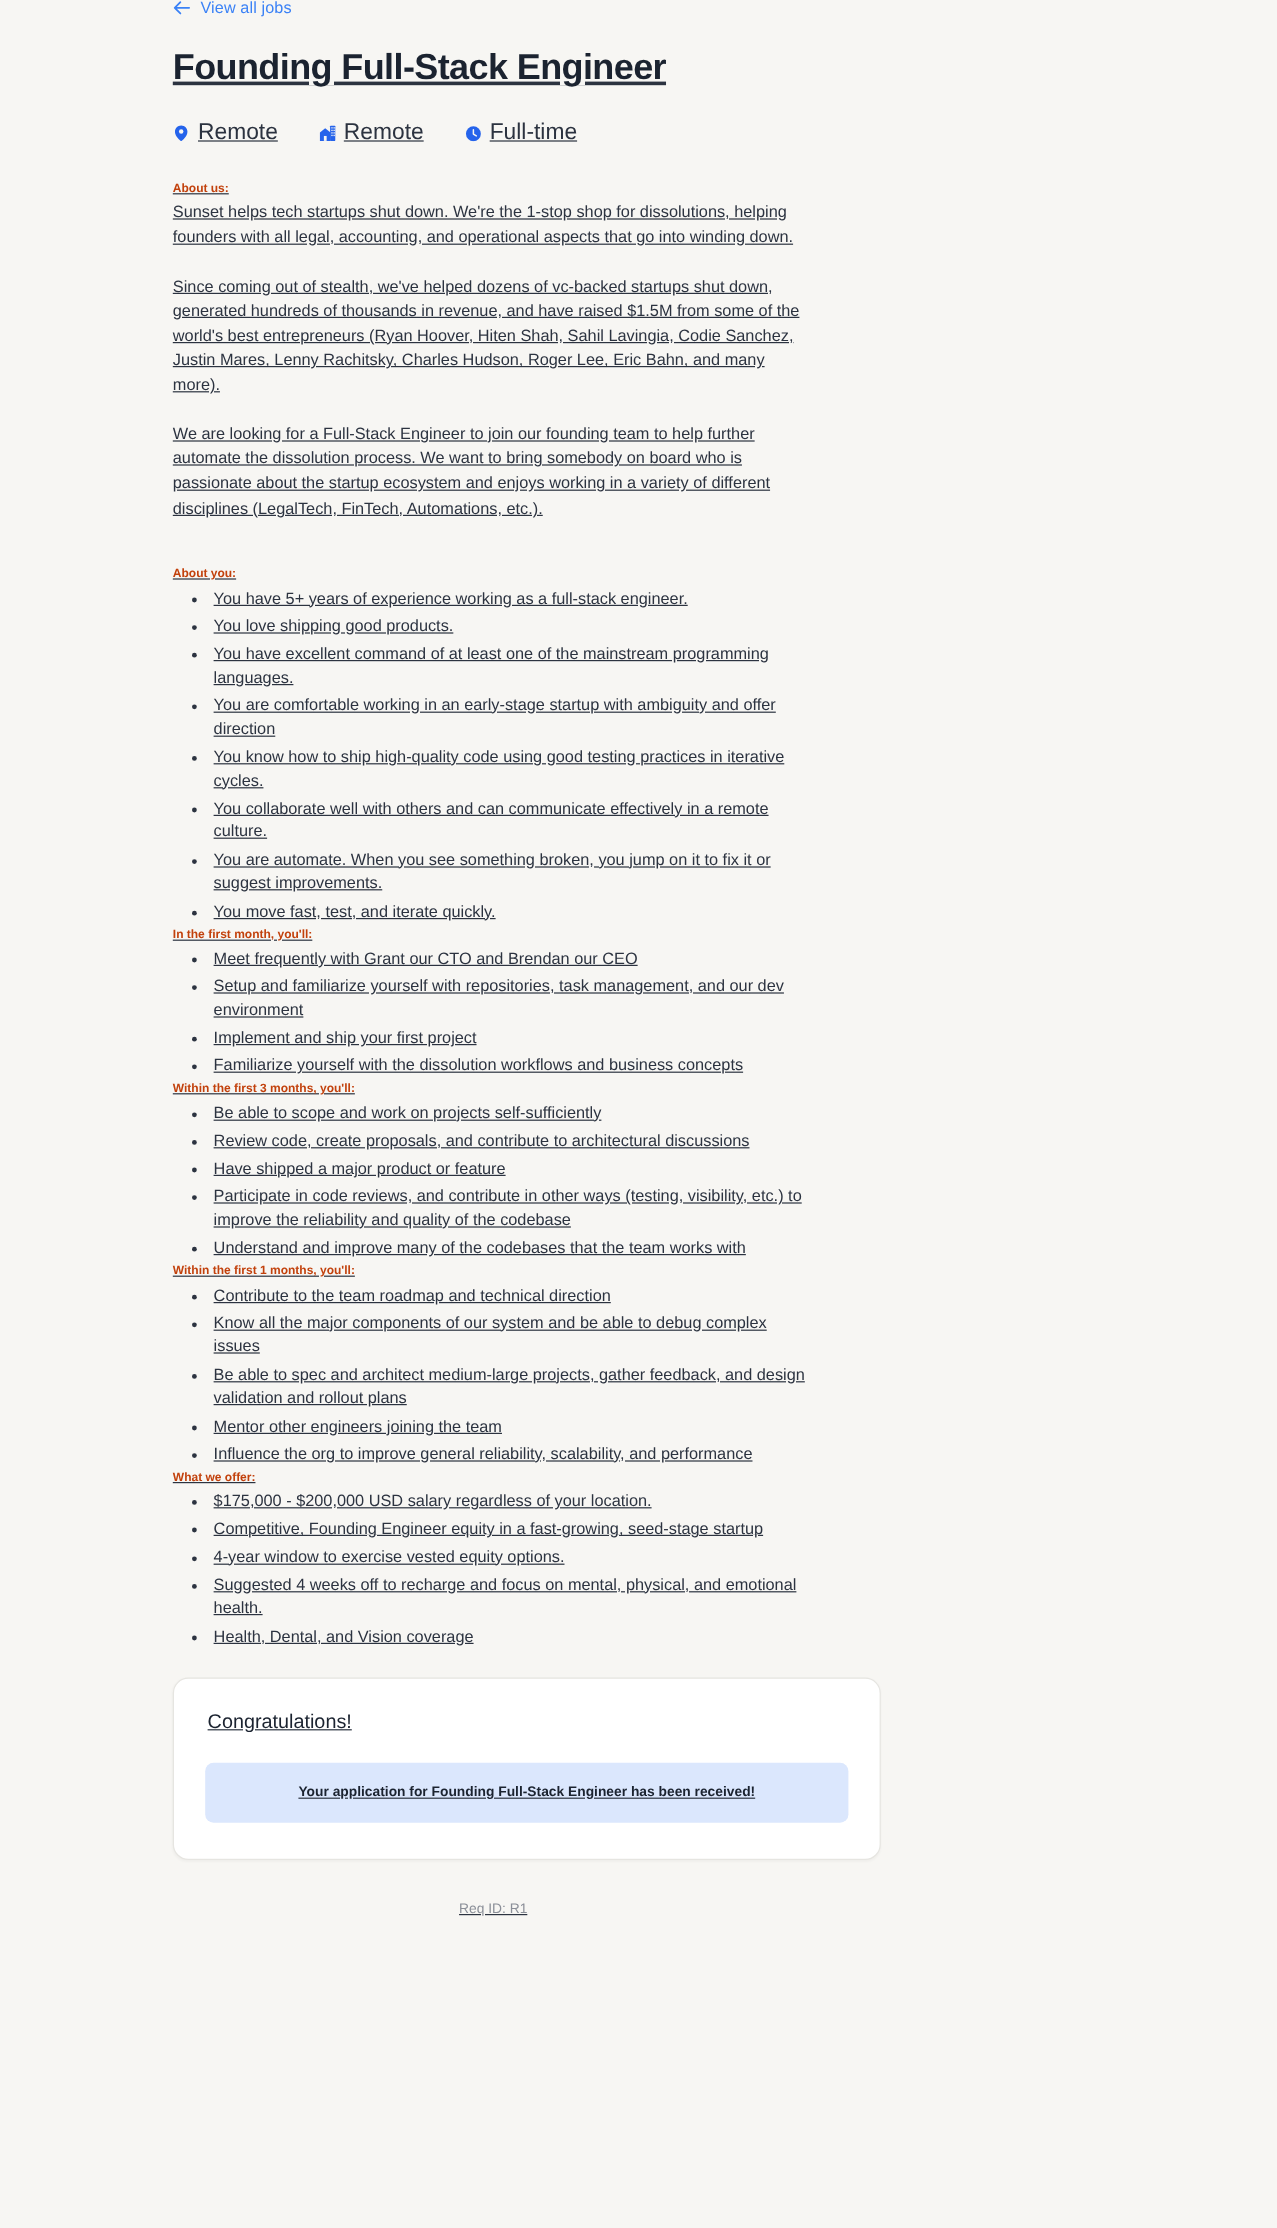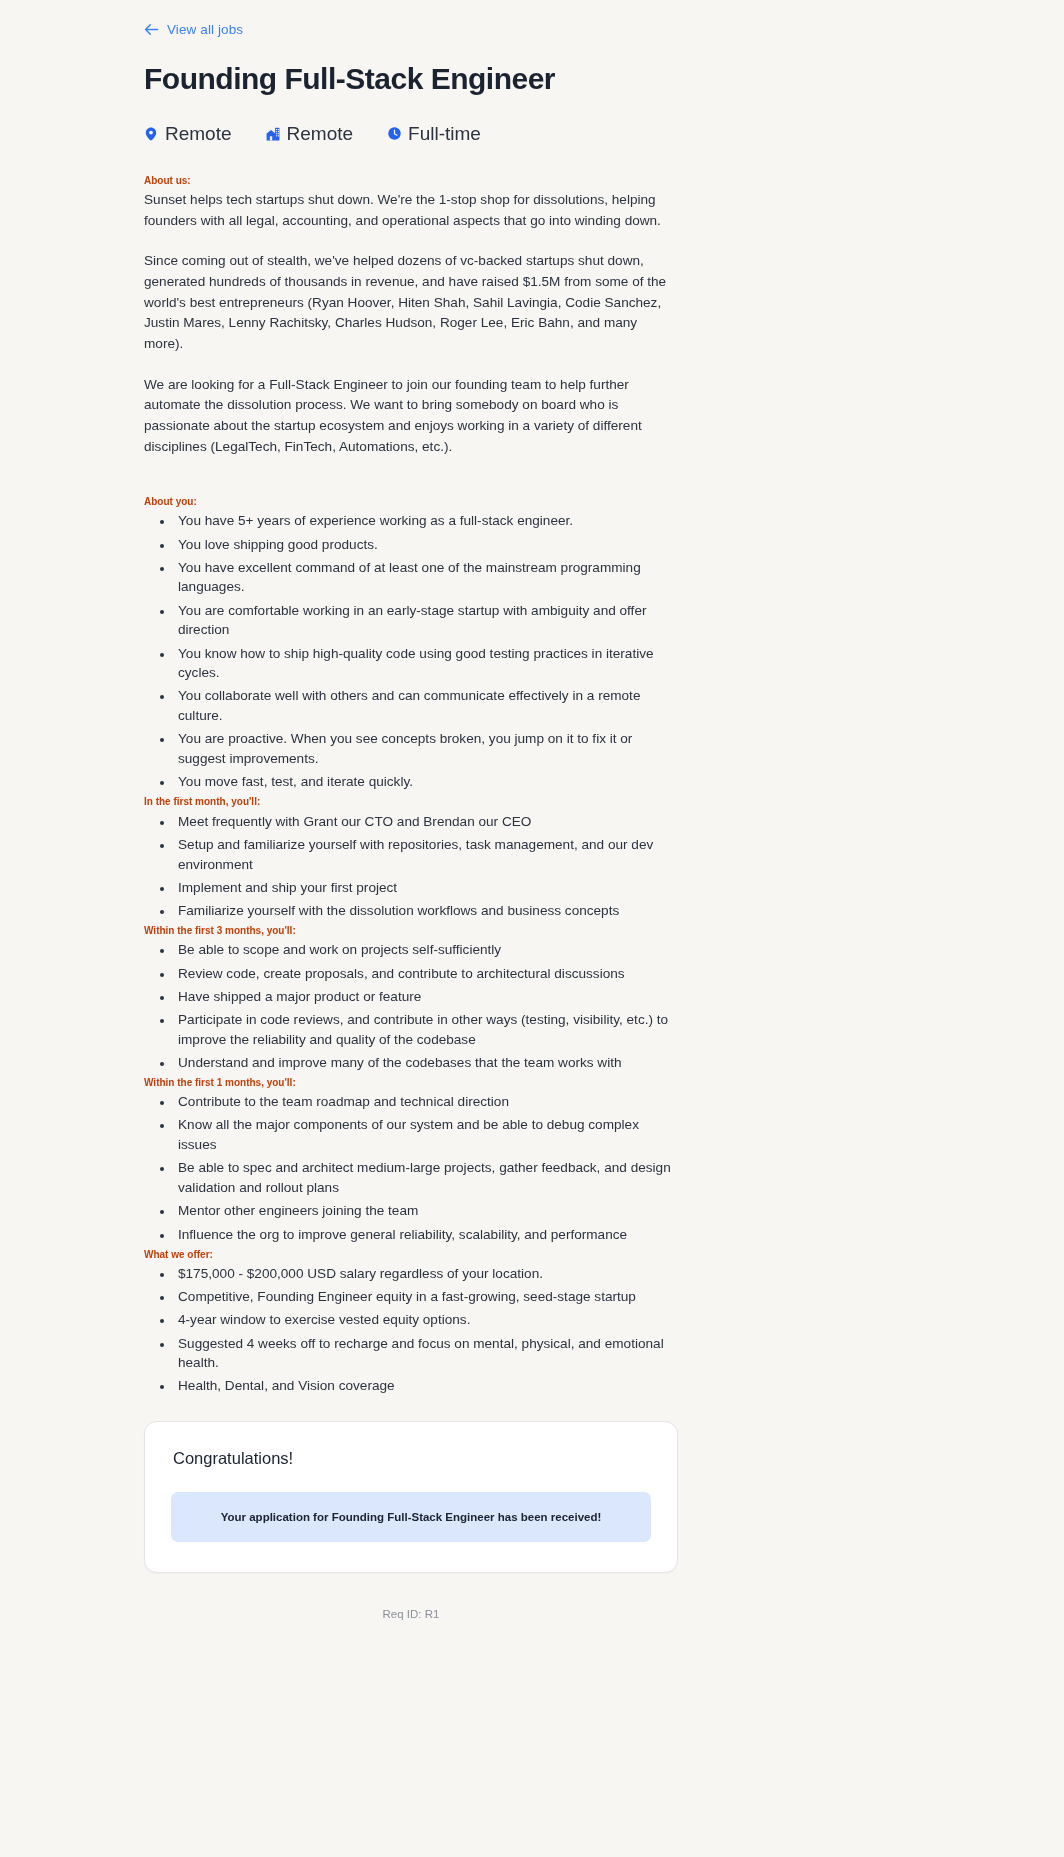--- a/index.html
+++ b/index.html
@@ -19,23 +19,23 @@
   .page {
     width: 1064px;
     min-height: 1857px;
     background: #f7f6f3;
     position: relative;
   }
 
   .content {
     width: 534px;
     margin: 0 auto;
-    padding-top: 22px;
     
     margin-left: 144px;
+    text-decoration: underline;
   }
 
   
   .back-link {
     display: inline-flex;
     align-items: center;
     gap: 8px;
     color: #3b82f6;
     font-size: 13.5px;
     text-decoration: none;
@@ -119,21 +119,21 @@
     padding-left: 4px;
   }
   ul.bullets li::marker { color: #2c3340; font-size: 12px; }
 
   .block { margin-bottom: 0; }
   .block .section-head { margin-top: 0; }
 
   
   .congrats-card {
     margin-top: 25px;
-    width: 534px;
+    width: 590px;
     background: #ffffff;
     border: 1px solid #e6e5e1;
     border-radius: 13px;
     padding: 26px 26px 30px 26px;
     box-shadow: 0 1px 2px rgba(16,24,40,0.03);
   }
   .congrats-title {
     font-size: 16.5px;
     color: #1b2330;
     margin: 0 0 22px 2px;
@@ -234,21 +234,21 @@
     
     <section class="block">
       <div class="section-head">About you:</div>
       <ul class="bullets">
         <li>You have 5+ years of experience working as a full-stack engineer.</li>
         <li>You love shipping good products.</li>
         <li>You have excellent command of at least one of the mainstream programming languages.</li>
         <li>You are comfortable working in an early-stage startup with ambiguity and offer direction</li>
         <li>You know how to ship high-quality code using good testing practices in iterative cycles.</li>
         <li>You collaborate well with others and can communicate effectively in a remote culture.</li>
-        <li>You are proactive. When you see concepts broken, you jump on it to fix it or suggest improvements.</li>
+        <li>You are automate. When you see something broken, you jump on it to fix it or suggest improvements.</li>
         <li>You move fast, test, and iterate quickly.</li>
       </ul>
     </section>
 
     
     <section class="block">
       <div class="section-head">In the first month, you'll:</div>
       <ul class="bullets">
         <li>Meet frequently with Grant our CTO and Brendan our CEO</li>
         <li>Setup and familiarize yourself with repositories, task management, and our dev environment</li>

